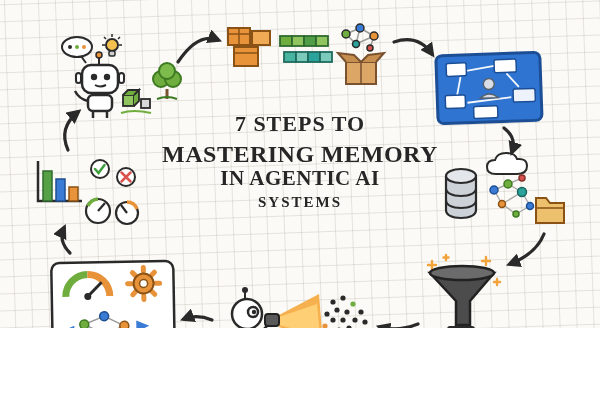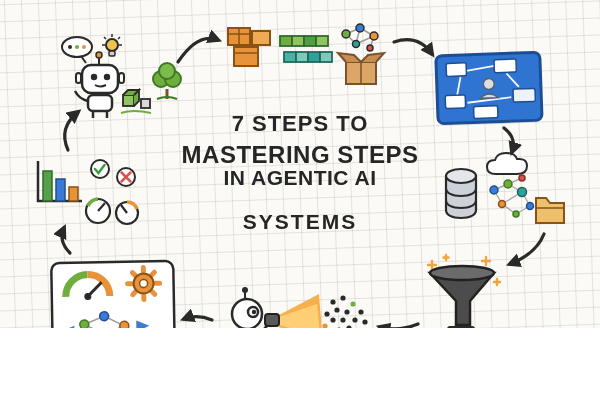--- a/index.html
+++ b/index.html
@@ -1,50 +1,50 @@
 <!DOCTYPE html>
 <html><head>
 <meta charset="utf-8">
 <style>
   html,body { margin:0; padding:0; background:#ffffff; }
   .canvas {
     position:relative; width:600px; height:328px; overflow:hidden;
-    font-family:Liberation Sans, sans-serif;
+    font-family:Liberation Serif, serif;
   }
   .paper {
     position:absolute; left:-40px; top:-40px; width:680px; height:480px;
     background-color:#fbfaf6;
     background-image:
       linear-gradient(to right, rgba(176,172,160,.30) 1px, transparent 1px),
       linear-gradient(to bottom, rgba(176,172,160,.30) 1px, transparent 1px);
     background-size:17px 17px;
     transform:rotate(-2deg);
   }
   .layer { position:absolute; left:0; top:0; width:600px; height:400px; }
   .step { position:absolute; }
   .title {
     position:absolute; left:140px; top:112px; width:320px;
     text-align:center; color:#262626; font-weight:bold; line-height:1.05;
   }
   .t1 { font-size:22px; letter-spacing:1px; }
   .t2 { font-size:24px; margin-top:7px; letter-spacing:.5px; }
   .t3 { font-size:21px; letter-spacing:.5px; }
-  .t4 { font-size:21px; margin-top:22px; letter-spacing:2px; }
+  .t4 { font-size:15px; margin-top:6px; letter-spacing:2px; }
   .tilt-l { transform:rotate(-2deg); }
   .tilt-s { transform:rotate(-1deg); }
 </style>
 </head>
 <body>
 
 <div class="canvas">
   <div class="paper"></div>
 
   <div class="title">
     <div class="t1">7 STEPS TO</div>
-    <div class="t2">MASTERING STEPS</div>
+    <div class="t2">MASTERING MEMORY</div>
     <div class="t3">IN AGENTIC AI</div>
     <div class="t4">SYSTEMS</div>
   </div>
 
   <div class="step" style="left:55px; top:33px;">
     <svg width="130" height="95" viewBox="0 0 130 95">
       <g>
         <ellipse cx="22" cy="14" rx="15" ry="10" fill="#ffffff" stroke="#2a2a2a" stroke-width="2"></ellipse>
         <path d="M26,23 L31,30" stroke="#2a2a2a" stroke-width="2" fill="none"></path>
         <circle cx="15" cy="14" r="2" fill="#2a2a2a"></circle>

